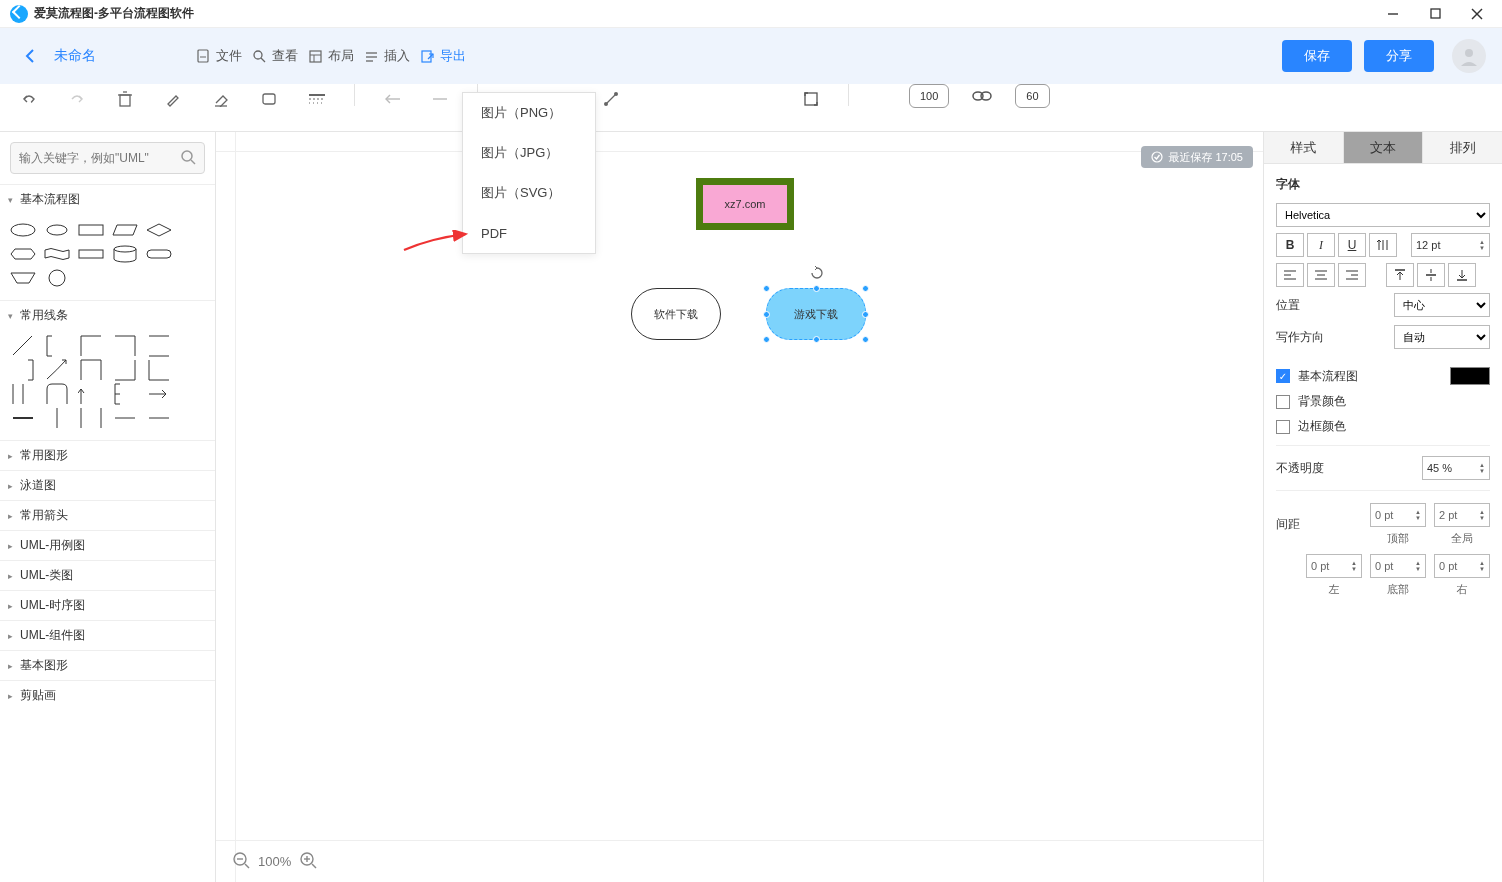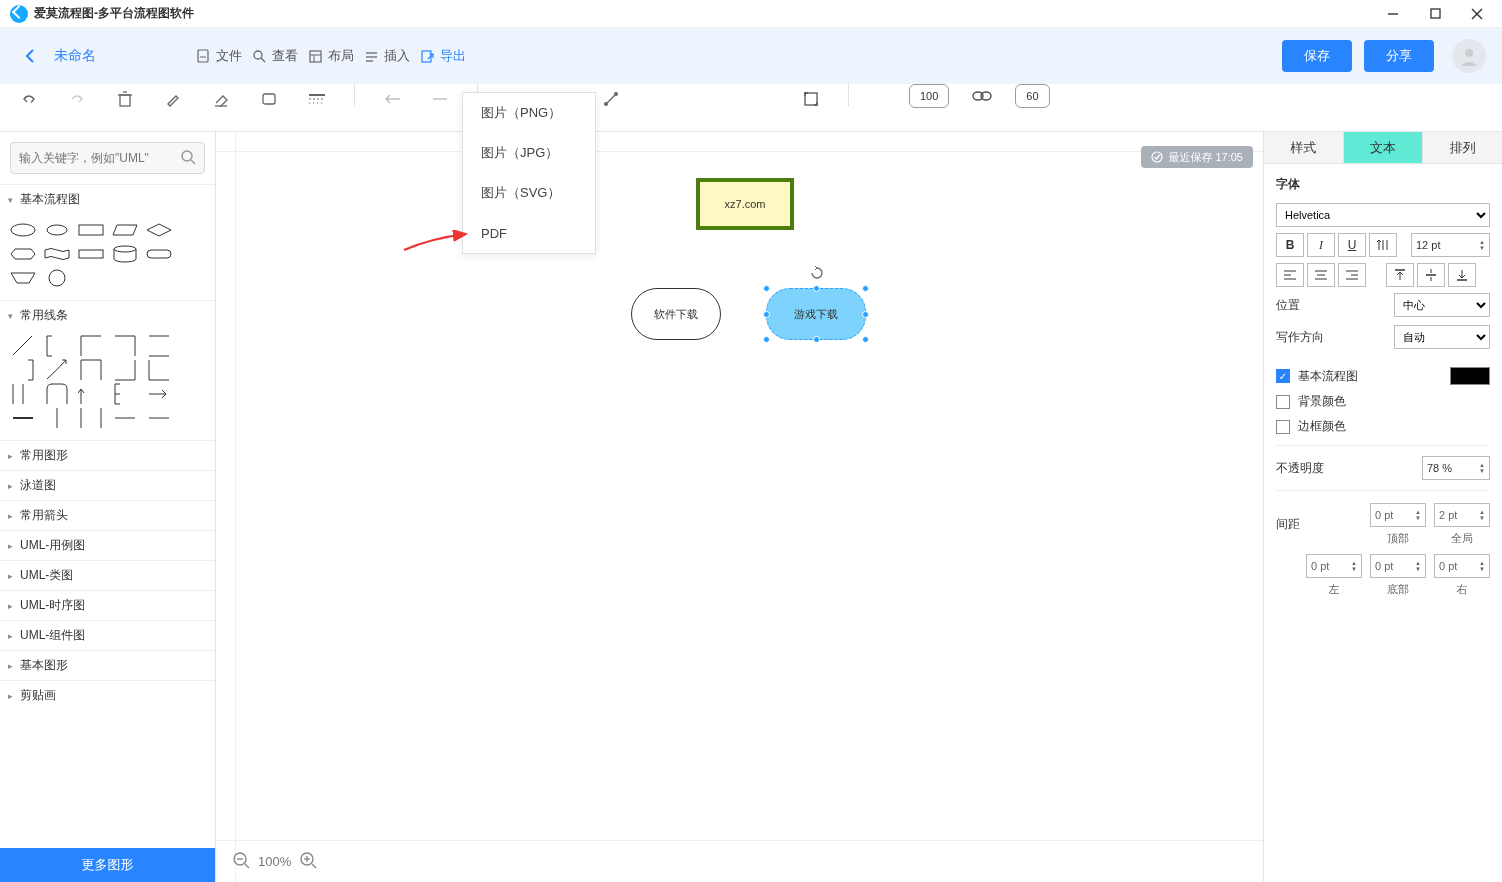--- a/index.html
+++ b/index.html
@@ -57,37 +57,37 @@
 .shape { width:30px; height:20px; display:flex; align-items:center; justify-content:center; }
 .shape svg { display:block; }
 
 .more-btn { height:34px; background:#2985ff; color:#fff; font-size:13px; display:flex; align-items:center; justify-content:center; cursor:pointer; }
 
 
 .canvas-wrap { flex:1; position:relative; border-right:1px solid #e5e5e5; background:#fff; overflow:hidden; }
 .canvas-top { position:absolute; top:0; left:0; right:0; height:20px; border-bottom:1px solid #eee; }
 .canvas-left { position:absolute; top:0; left:0; bottom:0; width:20px; border-right:1px solid #eee; }
 .canvas-page { position:absolute; left:20px; right:0; top:20px; bottom:42px; }
-.node-rect { position:absolute; border:4px solid #4d7c0f; background:#fef9c3; font-size:11px; display:flex; align-items:center; justify-content:center; }
+.node-rect { position:absolute; border:7px solid #4d7c0f; background:#f9a8d4; font-size:11px; display:flex; align-items:center; justify-content:center; }
 .node-round { position:absolute; border:1px solid #333; border-radius:26px; background:#fff; font-size:11px; display:flex; align-items:center; justify-content:center; }
 .node-sel { position:absolute; border:1px dashed #29a0ff; border-radius:24px; background:#7dd3fc; font-size:11px; display:flex; align-items:center; justify-content:center; }
 .handle { position:absolute; width:7px; height:7px; background:#29a0ff; border:1px solid #fff; border-radius:50%; }
 .svg-lines { position:absolute; inset:0; }
 .rotate-ico { position:absolute; width:14px; height:14px; color:#666; }
 
 .save-badge { position:absolute; right:10px; top:14px; background:#a9b0b8; color:#fff; font-size:11px; height:22px; border-radius:4px; padding:0 10px; display:flex; align-items:center; gap:5px; }
 
 .zoom { position:absolute; bottom:0; left:0; right:0; height:42px; border-top:1px solid #eee; display:flex; align-items:center; padding:0 16px; gap:8px; color:#777; font-size:13px; }
 
 
 .rightp { width:238px; background:#fff; display:flex; flex-direction:column; }
 .rtabs { display:flex; height:32px; border-bottom:1px solid #e5e5e5; }
 .rtab { flex:1; display:flex; align-items:center; justify-content:center; font-size:13px; border-right:1px solid #e5e5e5; background:#f4f4f4; cursor:pointer; }
 .rtab:last-child { border-right:none; }
-.rtab.active { background:#5eead4; }
+.rtab.active { background:#a3a3a3; }
 .rcontent { padding:12px; overflow:auto; }
 .rlabel { font-size:12px; color:#333; margin-bottom:10px; font-weight:bold; }
 .rsect { border-bottom:1px solid #eee; padding:10px 0; }
 .sel { width:100%; height:24px; border:1px solid #bbb; font-size:11px; padding:0 4px; background:#fff; }
 .row { display:flex; align-items:center; gap:3px; margin-bottom:6px; }
 .icbtn { width:28px; height:24px; border:1px solid #bbb; display:flex; align-items:center; justify-content:center; font-size:12px; background:#fff; cursor:pointer; }
 .icbtn svg{display:block;}
 .numbox { width:50px; height:24px; border:1px solid #bbb; font-size:11px; padding:0 4px; display:flex; align-items:center; justify-content:space-between; background:#fff; }
 .stepper { display:flex; flex-direction:column; }
 .stepper span{ font-size:6px; line-height:6px; color:#666;}
@@ -530,21 +530,20 @@
         </div>
       <div class="sect-h">
           <span class="tri">▸</span>
           <span>基本图形</span>
         </div>
       <div class="sect-h">
           <span class="tri">▸</span>
           <span>剪贴画</span>
         </div>
     </div>
-    <div class="more-btn">更多图形</div>
   </div>
 
   <div class="canvas-wrap">
     <div class="canvas-top"></div>
     <div class="canvas-left"></div>
     <div class="save-badge">
       <svg width="12" height="12">
           <circle cx="6" cy="6" r="5" fill="none" stroke="#fff" stroke-width="1.2"></circle>
           <polyline points="3.5,6 5.5,8 8.5,4" fill="none" stroke="#fff" stroke-width="1.4"></polyline>
         </svg>
@@ -703,21 +702,21 @@
               <span class="chk"></span>
               <span>边框颜色</span>
             </span>
         </div>
       </div>
 
       <div class="rsect">
         <div class="field-row" style="margin-bottom:0">
           <span>不透明度</span>
           <div class="numbox" style="width:68px">
-              <span>78 %</span>
+              <span>45 %</span>
               <div class="stepper">
                 <span>▲</span>
                 <span>▼</span>
               </div>
             </div>
         </div>
       </div>
 
       <div style="padding-top:12px">
         <div class="field-row">

